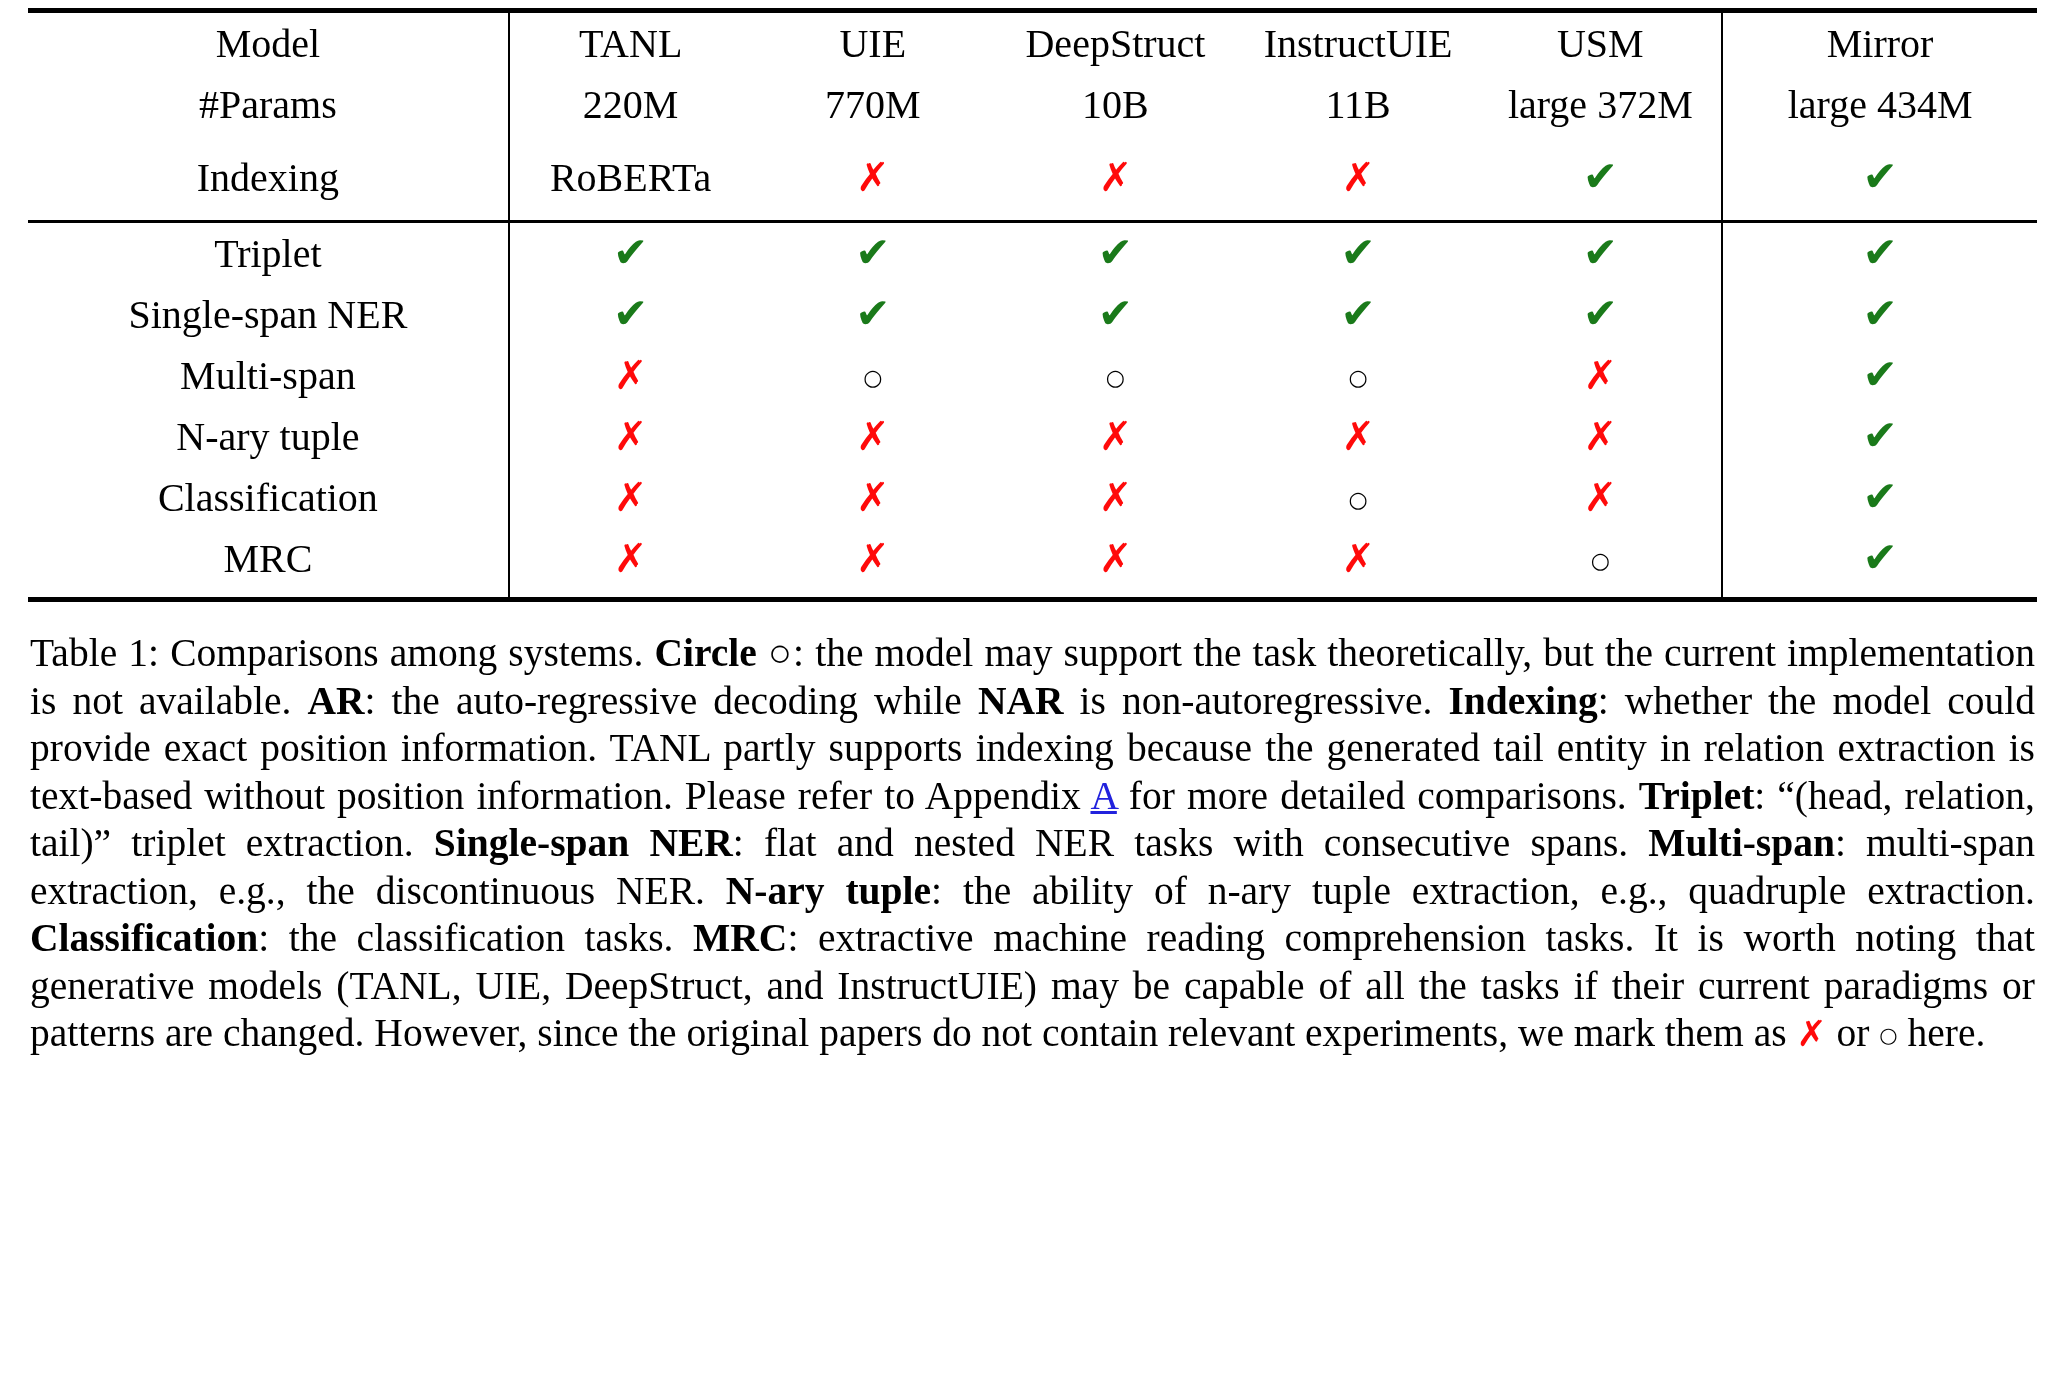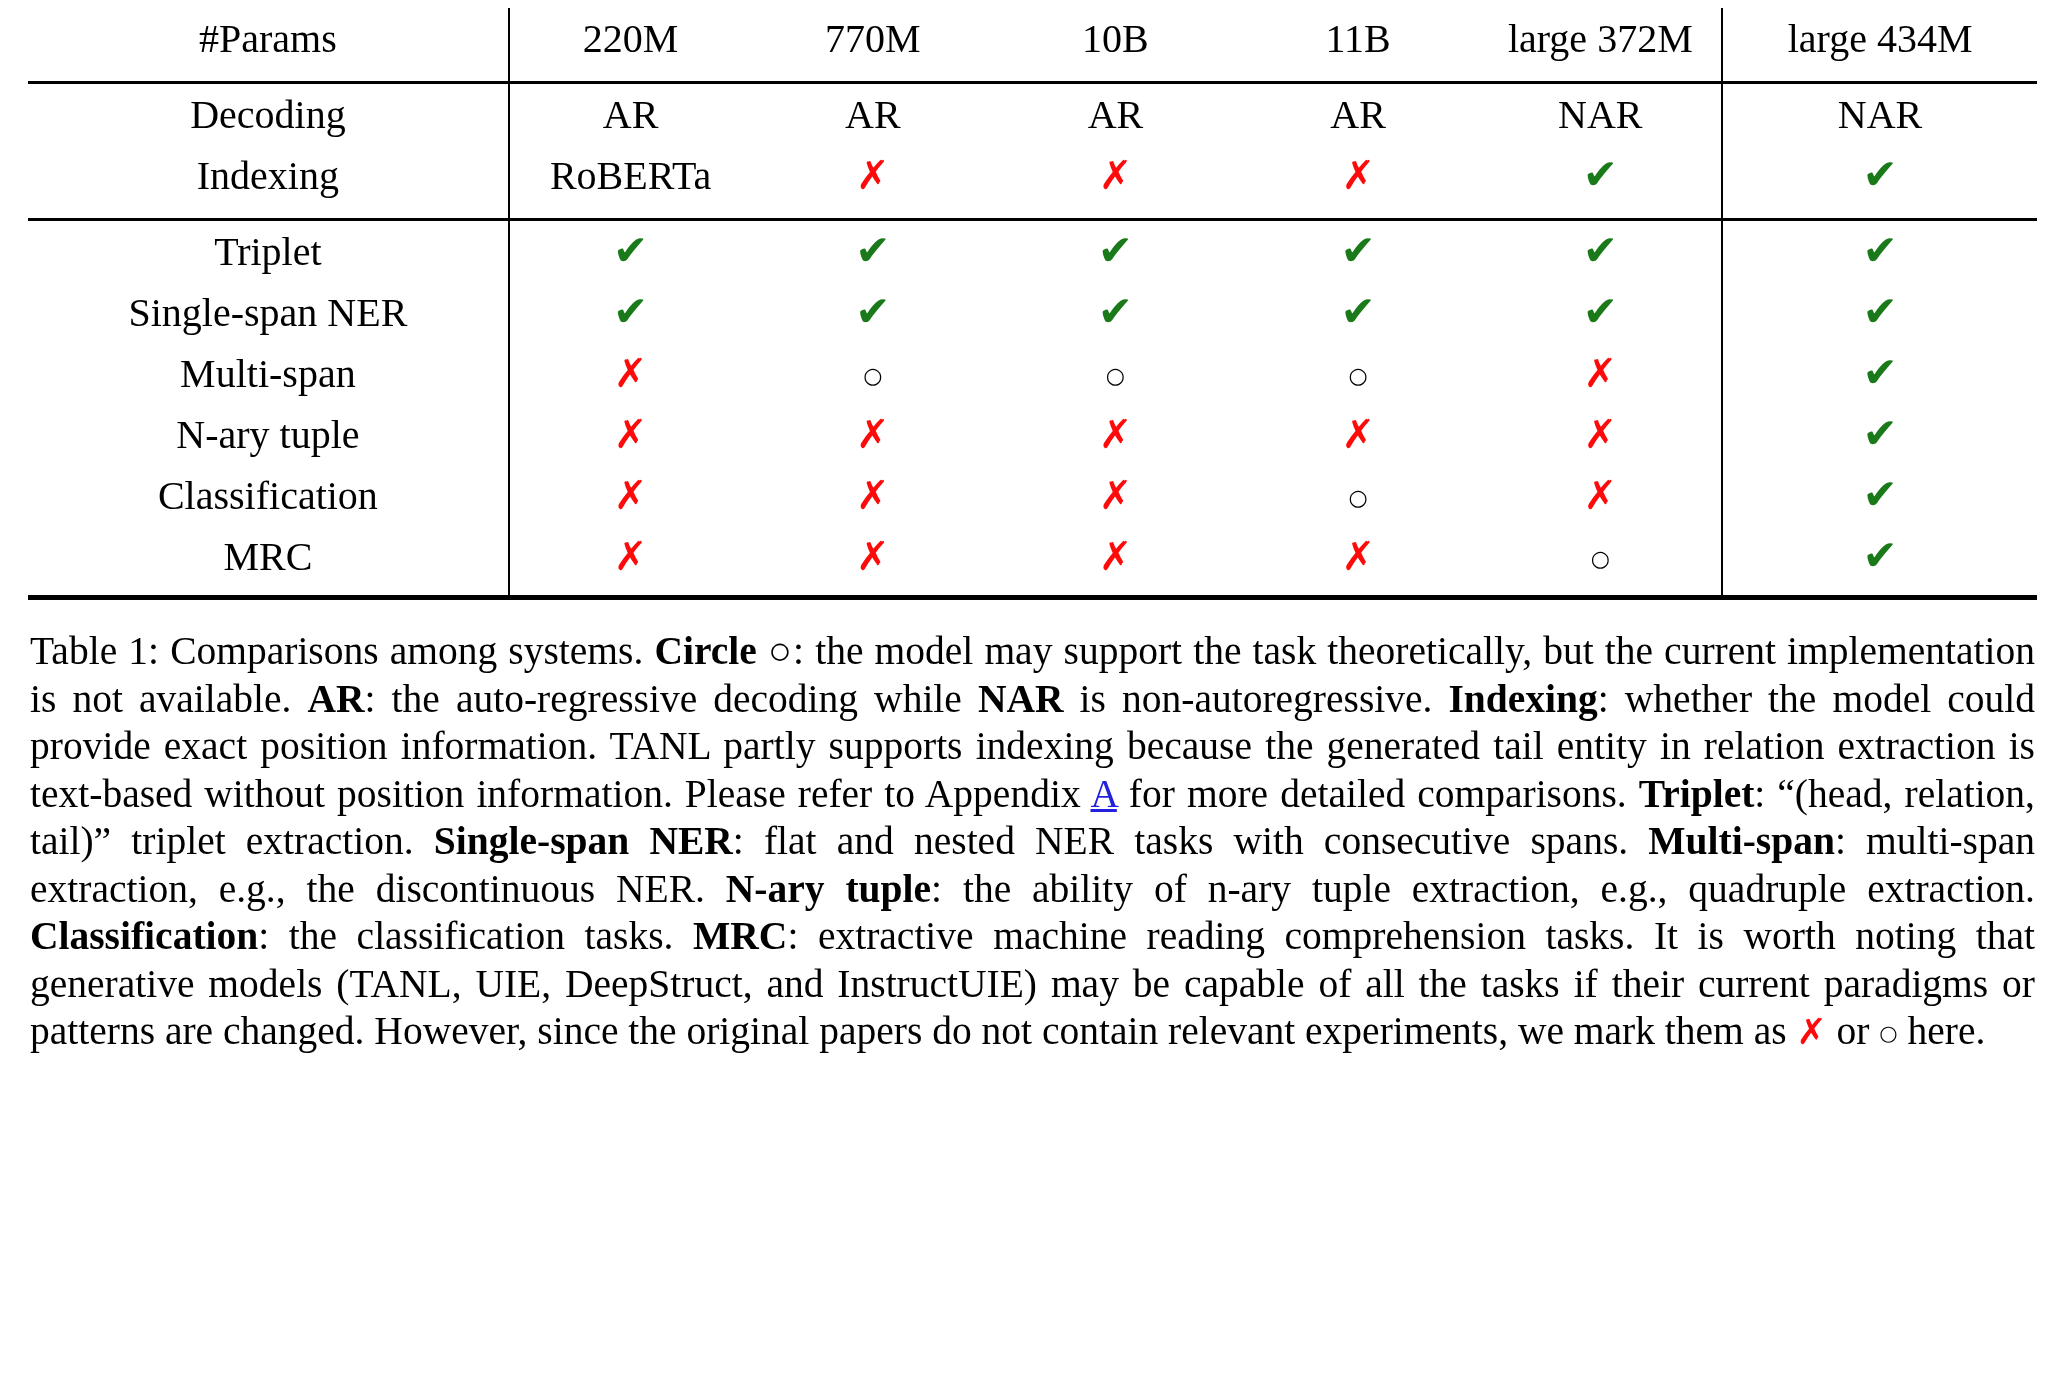--- a/index.html
+++ b/index.html
@@ -116,49 +116,49 @@
       <col class="c-label">
         <col class="c-model">
         <col class="c-model">
         <col class="c-model">
       <col class="c-model">
         <col class="c-model">
         <col class="c-mirror">
     </colgroup>
     <tbody>
 
+      <tr class="rule-top">
+        <td class="rowlabel">Model</td>
+        <td class="vsep-left">TANL</td>
+        <td>UIE</td>
+        <td>DeepStruct</td>
+        <td>InstructUIE</td>
+        <td>USM</td>
+        <td class="vsep-right">Mirror</td>
+      </tr>
 
       <tr>
         <td class="rowlabel">#Params</td>
         <td class="vsep-left">220M</td>
         <td>770M</td>
         <td>10B</td>
         <td>11B</td>
         <td>large 372M</td>
         <td class="vsep-right">large 434M</td>
       </tr>
       <tr>
         <td class="spacer-sm"></td>
           <td class="spacer-sm vsep-left"></td>
           <td class="spacer-sm"></td>
         <td class="spacer-sm"></td>
           <td class="spacer-sm"></td>
           <td class="spacer-sm"></td>
         <td class="spacer-sm vsep-right"></td>
       </tr>
 
-      <tr class="rule-thin">
-        <td class="rowlabel">Decoding</td>
-        <td class="vsep-left">AR</td>
-        <td>AR</td>
-        <td>AR</td>
-        <td>AR</td>
-        <td>NAR</td>
-        <td class="vsep-right">NAR</td>
-      </tr>
       <tr>
         <td class="rowlabel">Indexing</td>
         <td class="vsep-left">RoBERTa</td>
         <td><span class="mark cross">✗</span></td>
         <td><span class="mark cross">✗</span></td>
         <td><span class="mark cross">✗</span></td>
         <td><span class="mark check">✔</span></td>
         <td class="vsep-right"><span class="mark check">✔</span></td>
       </tr>
       <tr>

